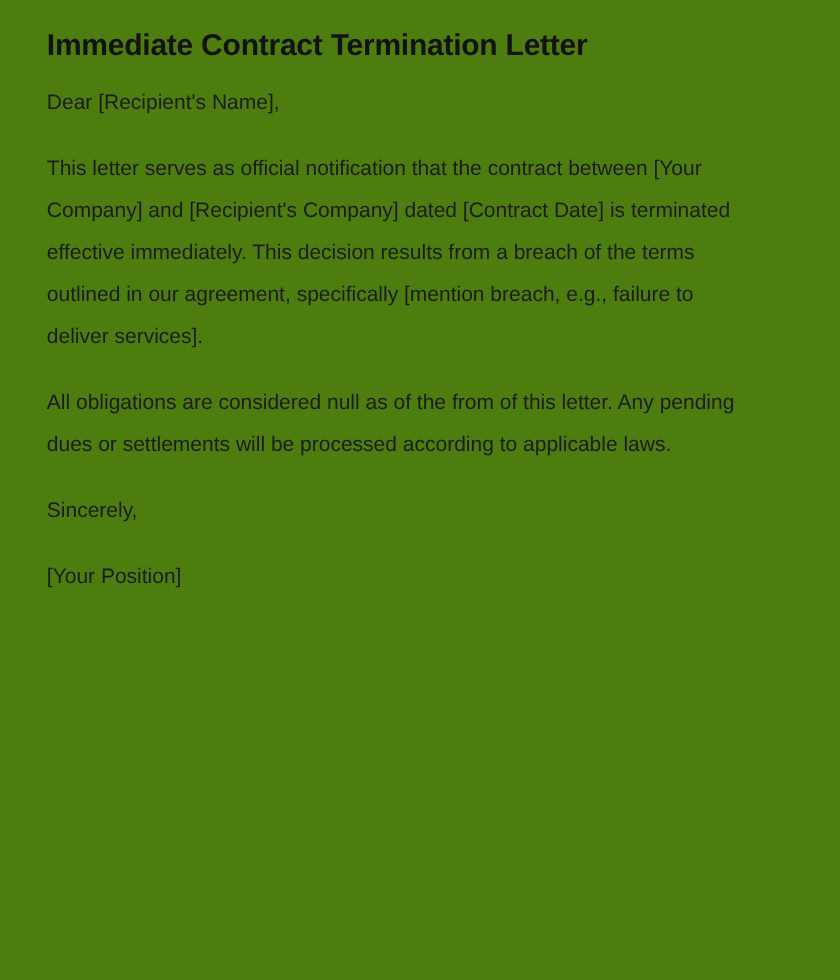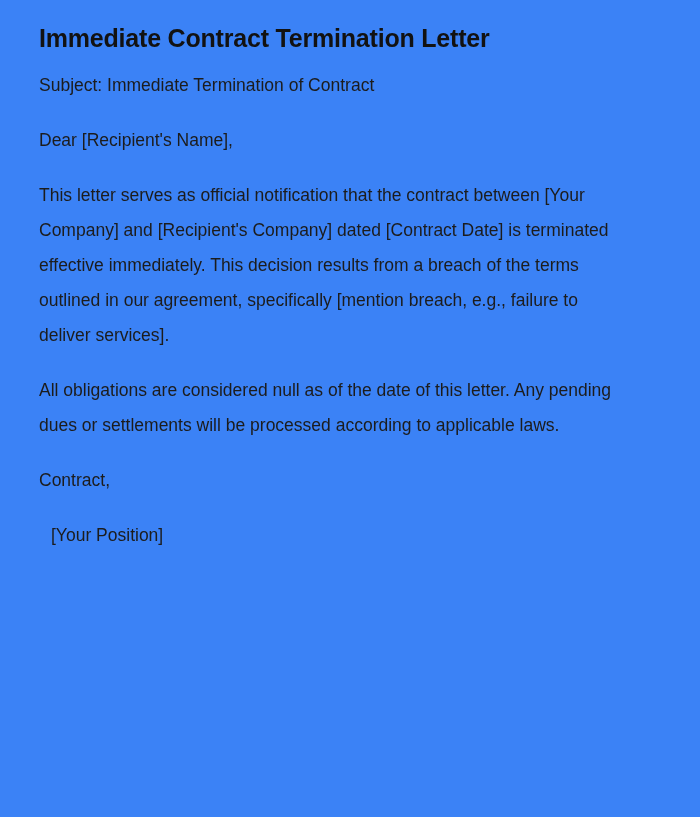--- a/index.html
+++ b/index.html
@@ -15,21 +15,21 @@
     overflow: hidden;
     font-family: "Liberation Sans", "DejaVu Sans", sans-serif;
     color: #1c1c1c;
     -webkit-font-smoothing: antialiased;
   }
 
   .page {
     box-sizing: border-box;
     width: 700px;
     height: 817px;
-    background: #3b82f6;
+    background: #4d7c0f;
     padding: 22px 72px 0 39px;
   }
 
   .doc-title {
     margin: 0 0 0 0;
     padding: 0;
     font-size: 25px;
     line-height: 32px;
     font-weight: bold;
     letter-spacing: -0.2px;
@@ -45,40 +45,38 @@
     font-size: 17.5px;
     line-height: 35px;
     font-weight: normal;
     color: #1c1c1c;
     max-width: 592px;
     white-space: normal;
   }
 
   .para:last-child {
     margin-bottom: 0;
-    margin-left: 12px;
   }
 </style>
 </head>
 <body>
 
 <div class="page">
 
   <h1 class="doc-title">Immediate Contract Termination Letter</h1>
 
   <div class="body-block">
 
-    <p class="para">Subject: Immediate Termination of Contract</p>
 
     <p class="para">Dear [Recipient's Name],</p>
 
     <p class="para">This letter serves as official notification that the contract between [Your Company] and [Recipient's Company] dated [Contract Date] is terminated effective immediately. This decision results from a breach of the terms outlined in our agreement, specifically [mention breach, e.g., failure to deliver services].</p>
 
-    <p class="para">All obligations are considered null as of the date of this letter. Any pending dues or settlements will be processed according to applicable laws.</p>
+    <p class="para">All obligations are considered null as of the from of this letter. Any pending dues or settlements will be processed according to applicable laws.</p>
 
 
-    <p class="para">Contract,</p>
+    <p class="para">Sincerely,</p>
 
 
     <p class="para">[Your Position]</p>
 
   </div>
 </div>
 
 </body></html>

